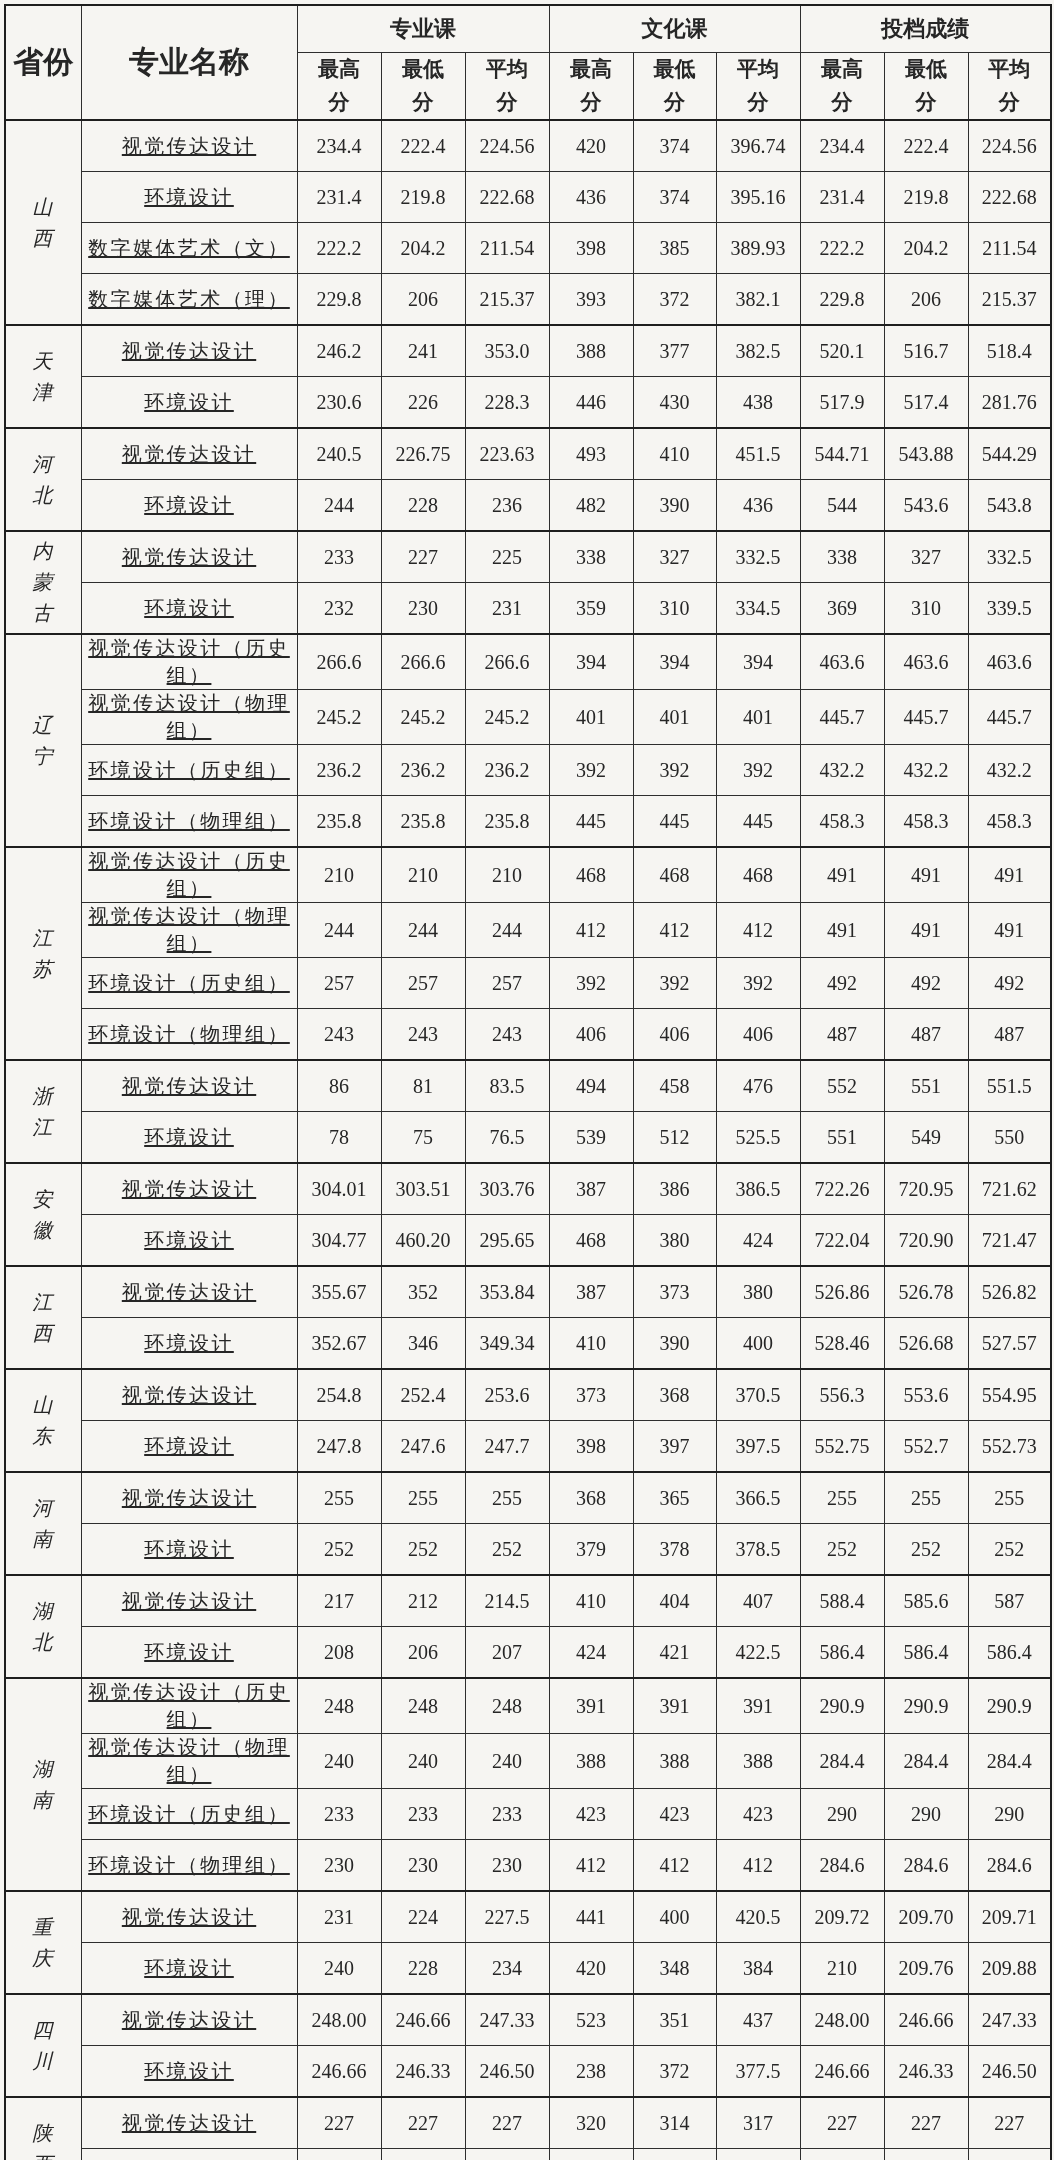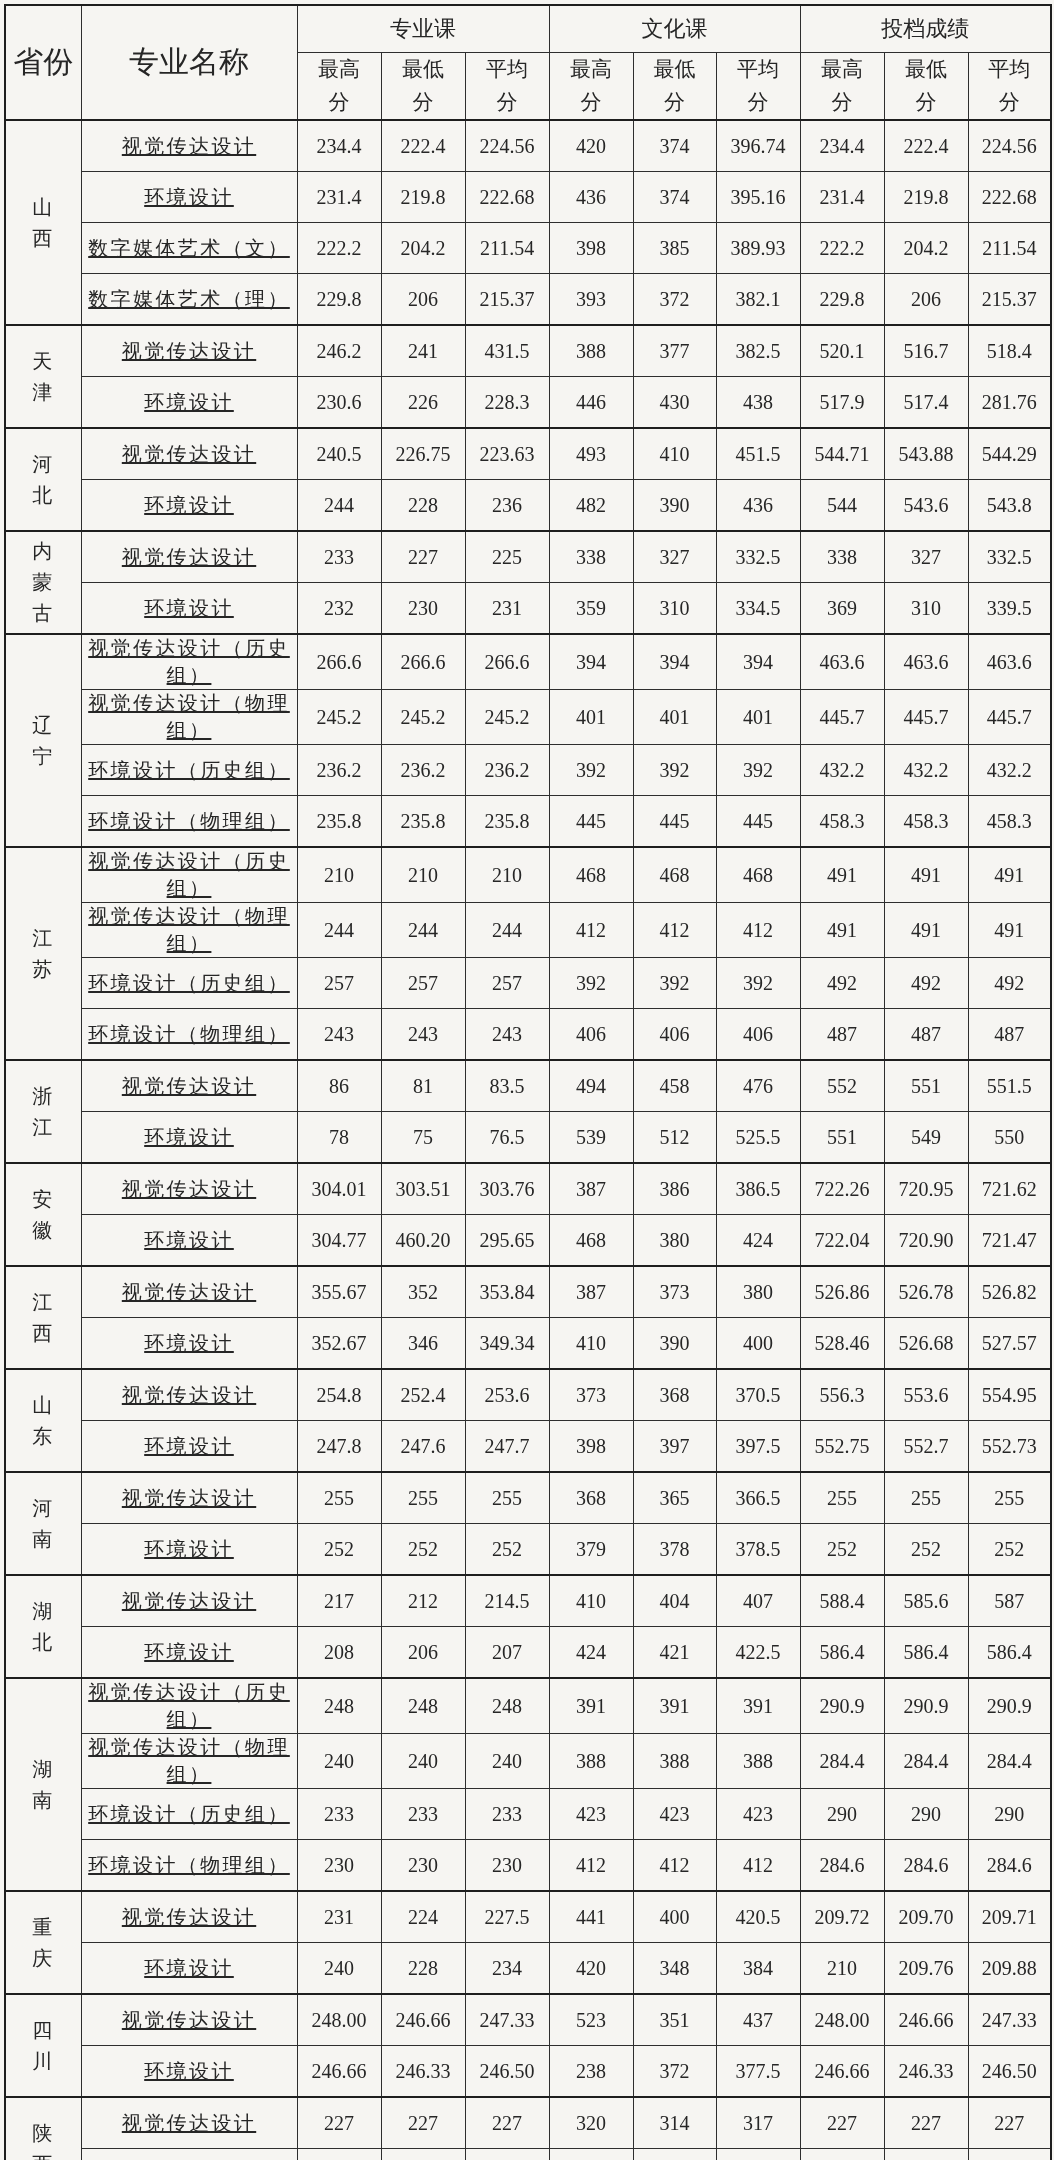--- a/index.html
+++ b/index.html
@@ -23,21 +23,21 @@
     border: 2px solid #1e1e1e;
   }
   th, td {
     border: 1px solid #2e2e2e;
     text-align: center;
     vertical-align: middle;
     padding: 0 2px;
     overflow: hidden;
   }
   thead th {
-    font-weight: normal;
+    font-weight: bold;
     font-size: 22px;
   }
   th.group-th {
     height: 46px;
     border-bottom: 1px solid #2e2e2e;
   }
   th.side-th {
     font-size: 30px;
   }
   tr.header-sub-row th {
@@ -52,20 +52,21 @@
     line-height: 1.55;
     word-break: break-all;
   }
   tbody td {
     height: 50px;
     font-size: 20px;
   }
   td.province-cell {
     font-size: 20px;
     letter-spacing: 0.1em;
+    font-style: italic;
   }
   td.major-cell {
     font-size: 20px;
     letter-spacing: 0.12em;
     text-decoration: underline;
   }
   td.score-cell {
     font-size: 20px;
   }
   td.sec-top {
@@ -158,21 +159,21 @@
           <td class="score-cell">382.1</td>
           <td class="score-cell">229.8</td>
           <td class="score-cell">206</td>
           <td class="score-cell">215.37</td>
         </tr>
         <tr>
           <td rowspan="2" class="province-cell sec-top"><span class="wrap">天津</span></td>
           <td class="major-cell sec-top">视觉传达设计</td>
           <td class="score-cell sec-top">246.2</td>
           <td class="score-cell sec-top">241</td>
-          <td class="score-cell sec-top">431.5</td>
+          <td class="score-cell sec-top">353.0</td>
           <td class="score-cell sec-top">388</td>
           <td class="score-cell sec-top">377</td>
           <td class="score-cell sec-top">382.5</td>
           <td class="score-cell sec-top">520.1</td>
           <td class="score-cell sec-top">516.7</td>
           <td class="score-cell sec-top">518.4</td>
         </tr>
         <tr>
           <td class="major-cell">环境设计</td>
           <td class="score-cell">230.6</td>

